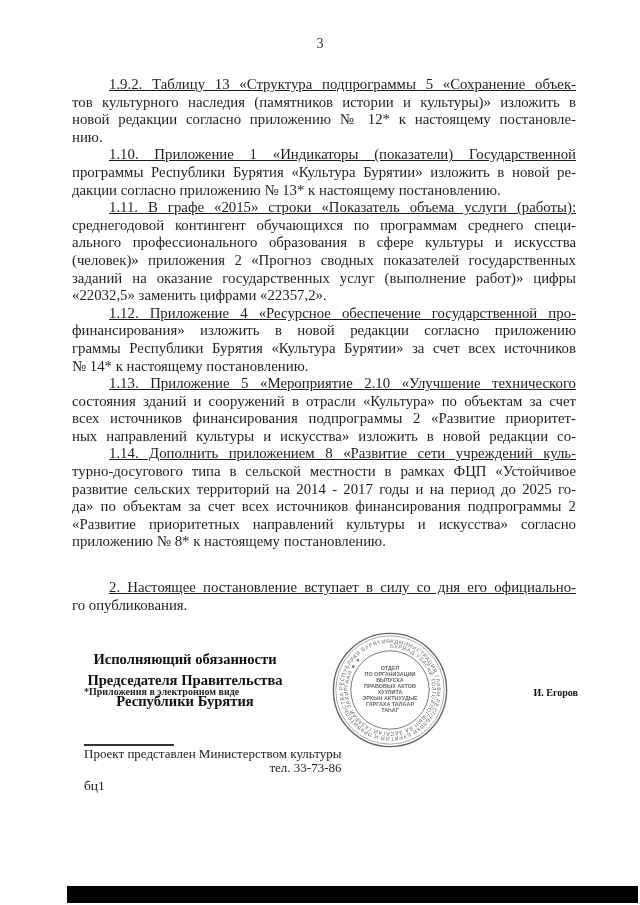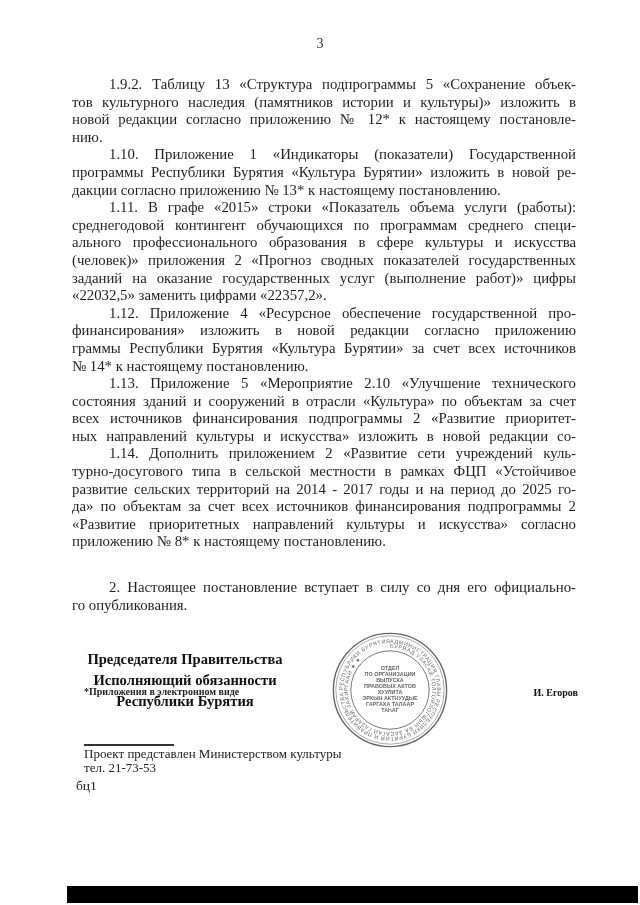--- a/index.html
+++ b/index.html
@@ -16,21 +16,21 @@
     text-align:center;font-size:14px;color:#333;
   }
   .doc-body{
     position:absolute;top:76px;left:72px;width:504px;
     font-size:14.8px;line-height:17.6px;color:#1f1f1f;
   }
   .para{margin:0;}
   .para.gap{margin-top:28px;}
   .ln{text-align:justify;text-align-last:justify;}
   .ln.last{text-align-last:left;}
-  .ln.first{text-indent:37px;}
+  .ln.first{text-indent:37px;text-decoration:underline;}
   .sign-left{
     position:absolute;left:75px;top:649px;width:220px;
     text-align:center;font-weight:bold;font-size:14.6px;
     line-height:21px;color:#111;
   }
   .sign-name{
     position:absolute;right:62px;top:687px;
     font-weight:bold;font-size:10px;color:#111;
   }
   .stamp{
@@ -43,24 +43,24 @@
   .footnote{
     position:absolute;left:84px;top:686px;
     font-size:10px;color:#222;font-weight:bold;
   }
   .foot-rule{
     position:absolute;left:84px;top:744px;width:90px;height:1.5px;
     background:#333;
   }
   .foot-info{
     position:absolute;left:84px;top:747px;
-    font-size:13px;line-height:13.5px;color:#222;
+    font-size:13px;line-height:13.5px;color:#222;text-align:right;
   }
   .foot-code{
-    position:absolute;left:76px;top:778px;
+    position:absolute;left:84px;top:778px;
     font-size:13.5px;color:#222;
   }
   .scan-bar{
     position:absolute;left:67px;top:886px;width:571px;height:17px;
     background:#000;
   }
 </style>
 </head>
 <body>
 
@@ -94,36 +94,36 @@
         <div class="ln">граммы Республики Бурятия «Культура Бурятии» за счет всех источников</div>
         <div class="ln last">№ 14* к настоящему постановлению.</div>
       </div>
       <div class="para">
         <div class="ln first">1.13. Приложение 5 «Мероприятие 2.10 «Улучшение технического</div>
         <div class="ln">состояния зданий и сооружений в отрасли «Культура» по объектам за счет</div>
         <div class="ln">всех источников финансирования подпрограммы 2 «Развитие приоритет-</div>
         <div class="ln">ных направлений культуры и искусства» изложить в новой редакции со-</div>
       </div>
       <div class="para">
-        <div class="ln first">1.14. Дополнить приложением 2 «Развитие сети учреждений куль-</div>
+        <div class="ln first">1.14. Дополнить приложением 8 «Развитие сети учреждений куль-</div>
         <div class="ln">турно-досугового типа в сельской местности в рамках ФЦП «Устойчивое</div>
         <div class="ln">развитие сельских территорий на 2014 - 2017 годы и на период до 2025 го-</div>
         <div class="ln">да» по объектам за счет всех источников финансирования подпрограммы 2</div>
         <div class="ln">«Развитие приоритетных направлений культуры и искусства» согласно</div>
         <div class="ln last">приложению № 8* к настоящему постановлению.</div>
       </div>
       <div class="para gap">
         <div class="ln first">2. Настоящее постановление вступает в силу со дня его официально-</div>
         <div class="ln last">го опубликования.</div>
       </div>
     </div>
 
   <div class="sign-left">
+    <div>Исполняющий обязанности</div>
     <div>Председателя Правительства</div>
-    <div>Исполняющий обязанности</div>
     <div>Республики Бурятия</div>
   </div>
 
   <svg class="stamp" viewBox="0 0 124 124" xmlns="http://www.w3.org/2000/svg">
     <circle cx="62" cy="62" r="58.5" fill="none" stroke="#4e4e4e" stroke-width="1.4"></circle>
     <circle cx="62" cy="62" r="56" fill="none" stroke="#5a5a5a" stroke-width="0.6"></circle>
     <circle cx="62" cy="62" r="40.5" fill="none" stroke="#4e4e4e" stroke-width="0.9"></circle>
     <defs>
       <path id="ring-path-outer" d="M 62,13.5 a 48.5,48.5 0 1 1 -0.01,0 z" fill="none"></path>
       <path id="ring-path-inner" d="M 62,18.5 a 43.5,43.5 0 1 1 -0.01,0 z" fill="none"></path>
@@ -147,20 +147,20 @@
   </svg>
 
   <div class="sign-name">И. Егоров</div>
 
   <div class="footnote">*Приложения в электронном виде</div>
 
   <div class="foot-rule"></div>
 
   <div class="foot-info">
     <div>Проект представлен Министерством культуры</div>
-    <div>тел. 21-73-53</div>
+    <div>тел. 33-73-86</div>
   </div>
 
   <div class="foot-code">бц1</div>
 
   <div class="scan-bar"></div>
 
 </div>
 
 </body></html>

